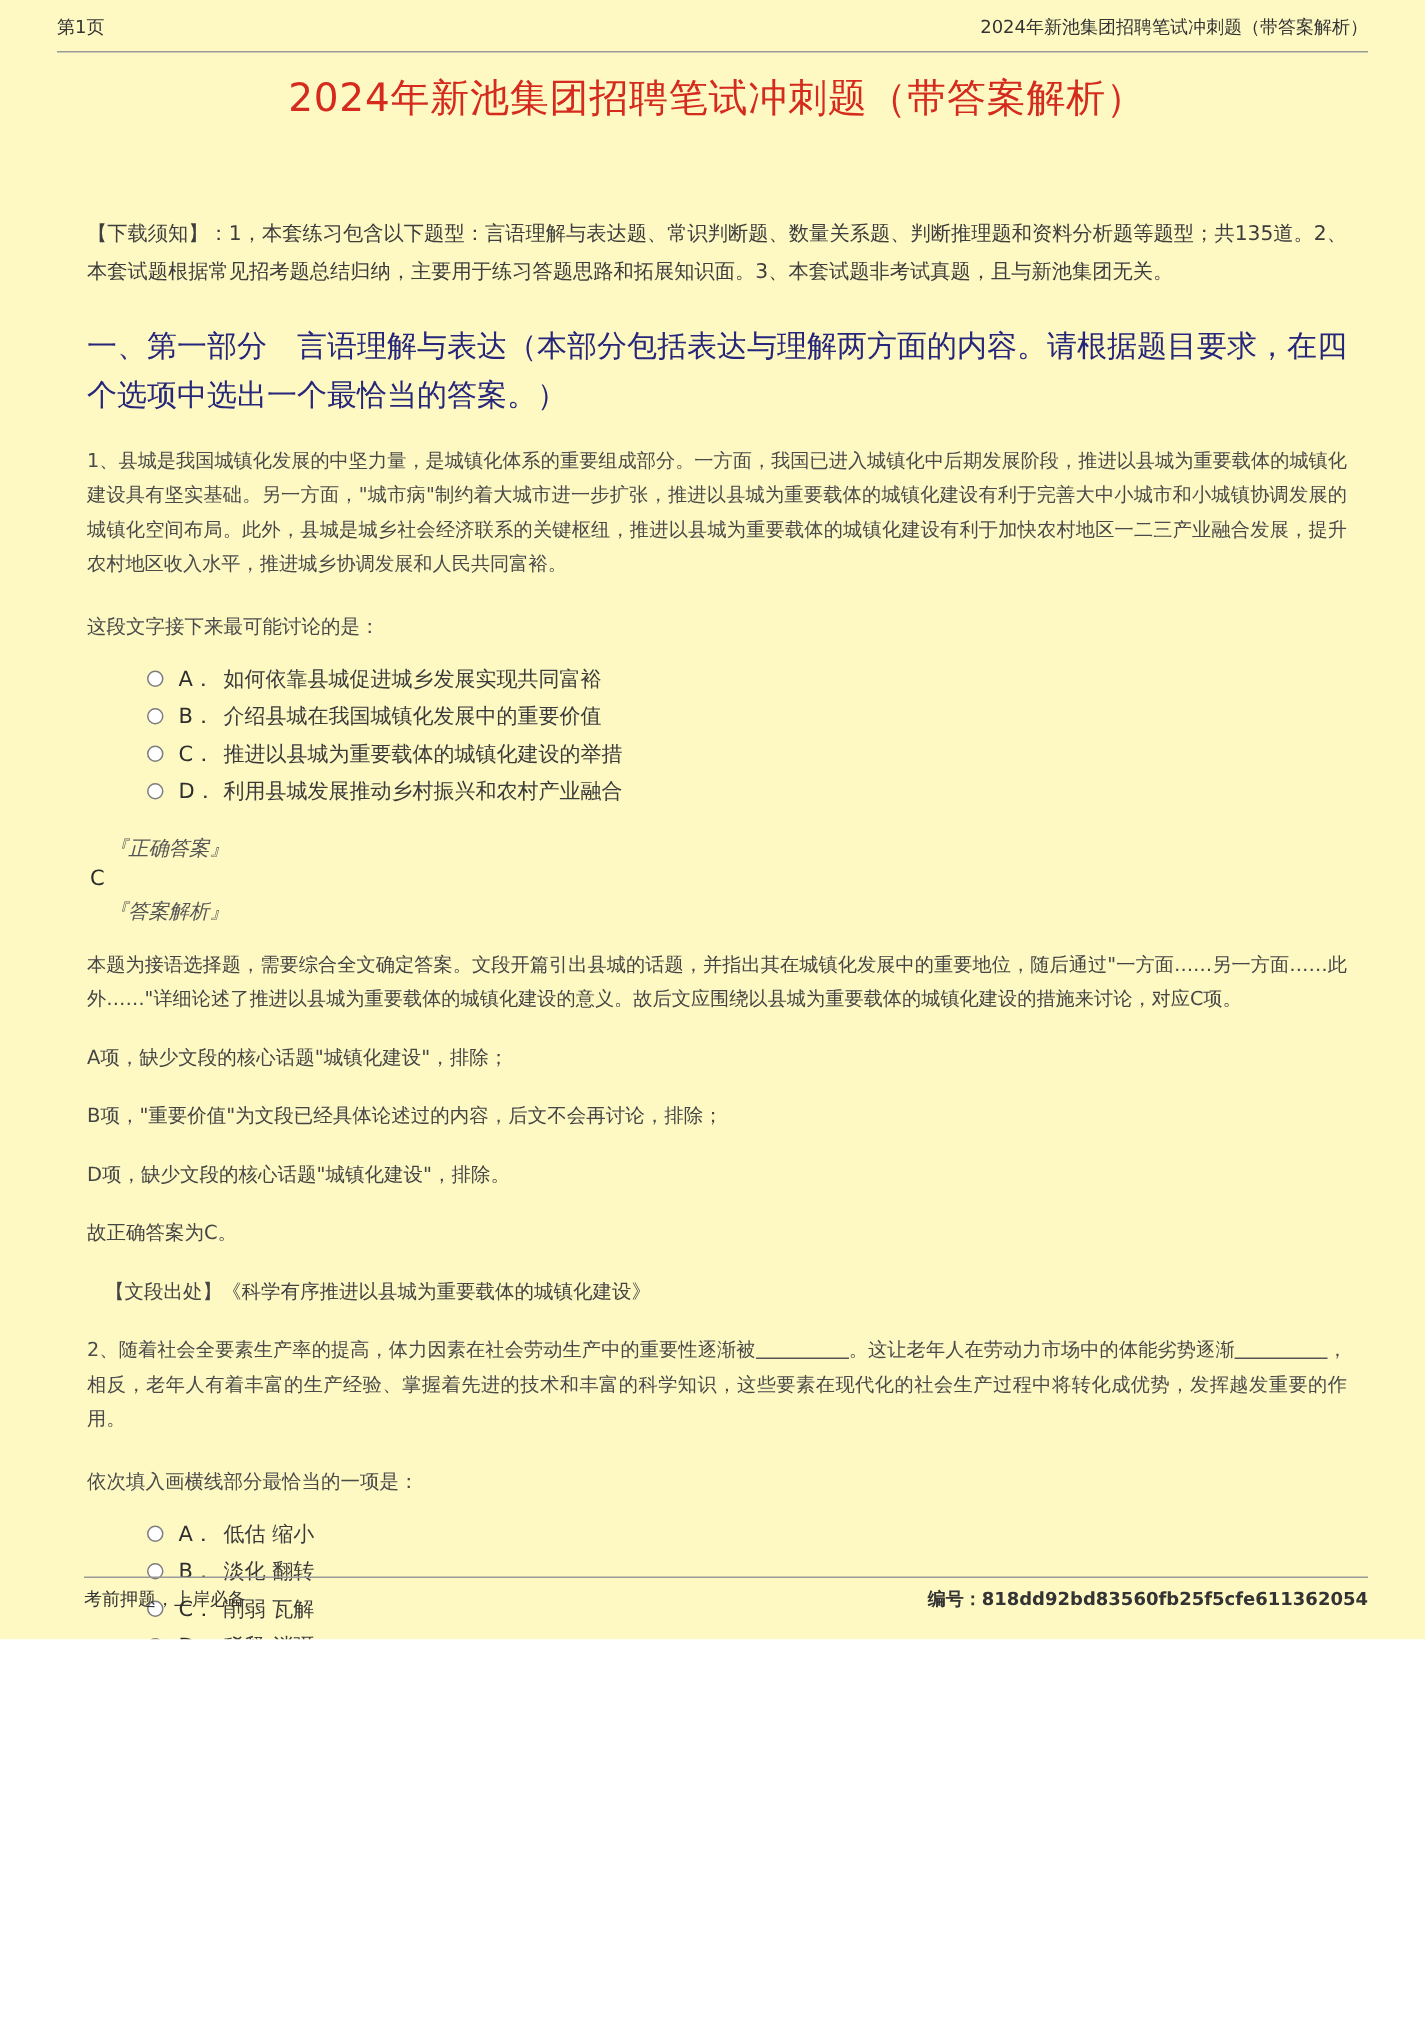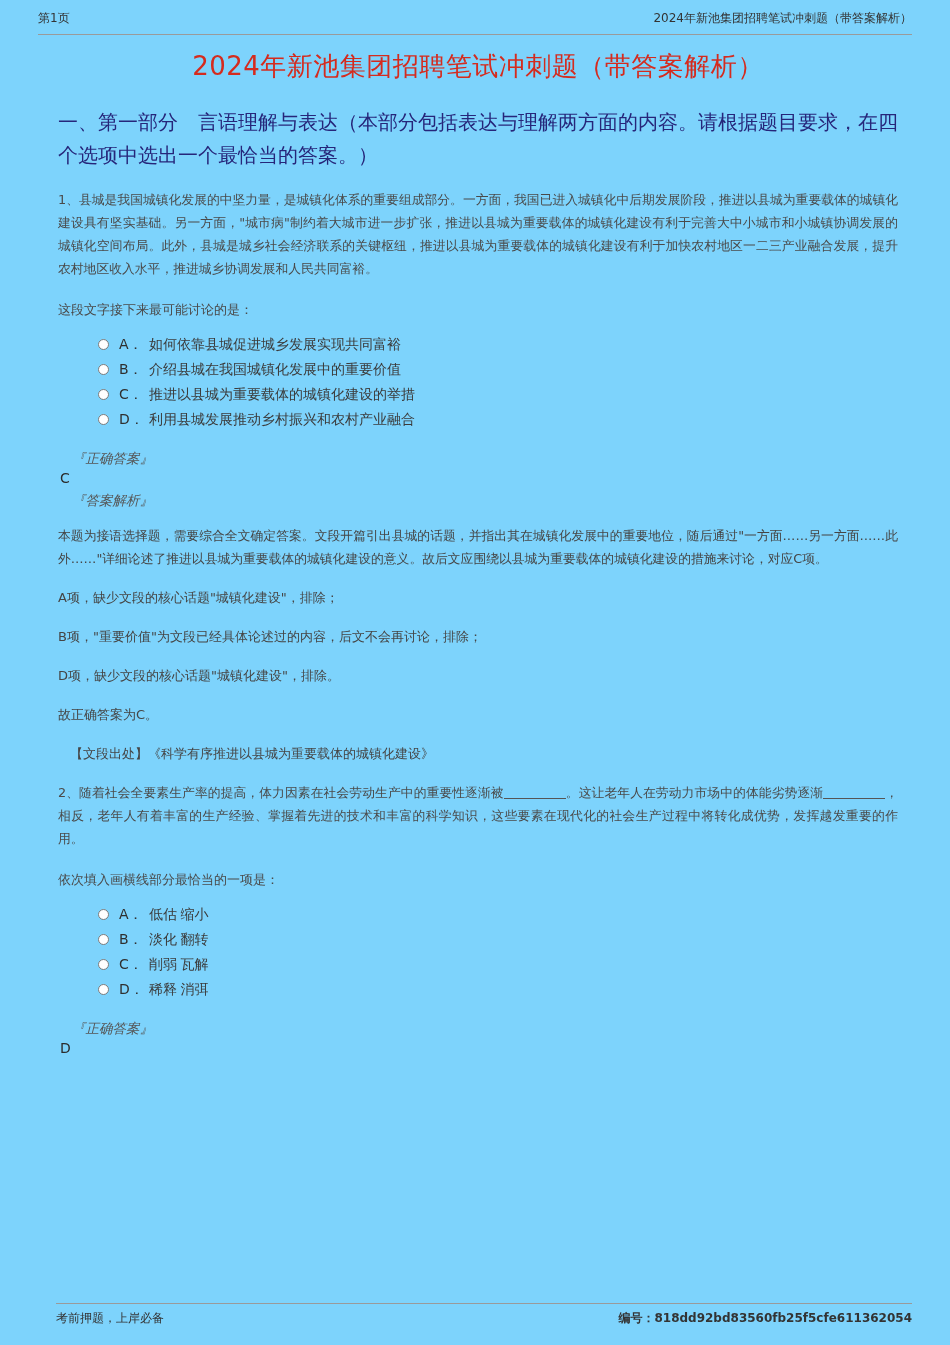--- a/index.html
+++ b/index.html
@@ -7,22 +7,22 @@
     padding: 0;
     background: #ffffff;
   }
   body {
     font-family: "DejaVu Sans", sans-serif;
     color: #3a3a3a;
   }
   .page {
     position: relative;
     width: 950px;
-    height: 1345px;
-    background: #7dd3fc;
+    height: 1093px;
+    background: #fef9c3;
     overflow: hidden;
     box-sizing: border-box;
     padding-left: 36px;
   }
 
   
   .run-header {
     position: absolute;
     left: 38px;
     right: 38px;
@@ -107,21 +107,21 @@
     border-radius: 50%;
     background: #fff;
     flex: 0 0 auto;
     margin-right: 10px;
   }
   .opt-letter {
     width: 30px;
     flex: 0 0 auto;
     color: #2f2f2f;
   }
-  .opt-text { white-space: nowrap; font-family: Liberation Serif, serif; }
+  .opt-text { white-space: nowrap; }
 
   .ans-label {
     margin-top: 16px;
     margin-left: 14px;
     font-size: 13.5px;
     line-height: 20px;
     color: #555;
     font-style: italic;
   }
   .ans-value {
@@ -185,20 +185,21 @@
 
   <div class="run-header">
     <span class="left">第1页</span>
     <span class="right">2024年新池集团招聘笔试冲刺题（带答案解析）</span>
   </div>
 
   <div class="body-col">
 
     <div class="doc-title">2024年新池集团招聘笔试冲刺题（带答案解析）</div>
 
+    <div class="notice">【下载须知】：1，本套练习包含以下题型：言语理解与表达题、常识判断题、数量关系题、判断推理题和资料分析题等题型；共135道。2、本套试题根据常见招考题总结归纳，主要用于练习答题思路和拓展知识面。3、本套试题非考试真题，且与新池集团无关。</div>
 
     <div class="section-head">一、第一部分　言语理解与表达（本部分包括表达与理解两方面的内容。请根据题目要求，在四个选项中选出一个最恰当的答案。）</div>
 
     <div class="qtext"><span>1、</span><span>县城是我国城镇化发展的中坚力量，是城镇化体系的重要组成部分。一方面，我国已进入城镇化中后期发展阶段，推进以县城为重要载体的城镇化建设具有坚实基础。另一方面，"城市病"制约着大城市进一步扩张，推进以县城为重要载体的城镇化建设有利于完善大中小城市和小城镇协调发展的城镇化空间布局。此外，县城是城乡社会经济联系的关键枢纽，推进以县城为重要载体的城镇化建设有利于加快农村地区一二三产业融合发展，提升农村地区收入水平，推进城乡协调发展和人民共同富裕。</span></div>
 
     <div class="qlead">这段文字接下来最可能讨论的是：</div>
 
     <div class="options">
       <div class="option-row">
         <span class="radio"></span>

